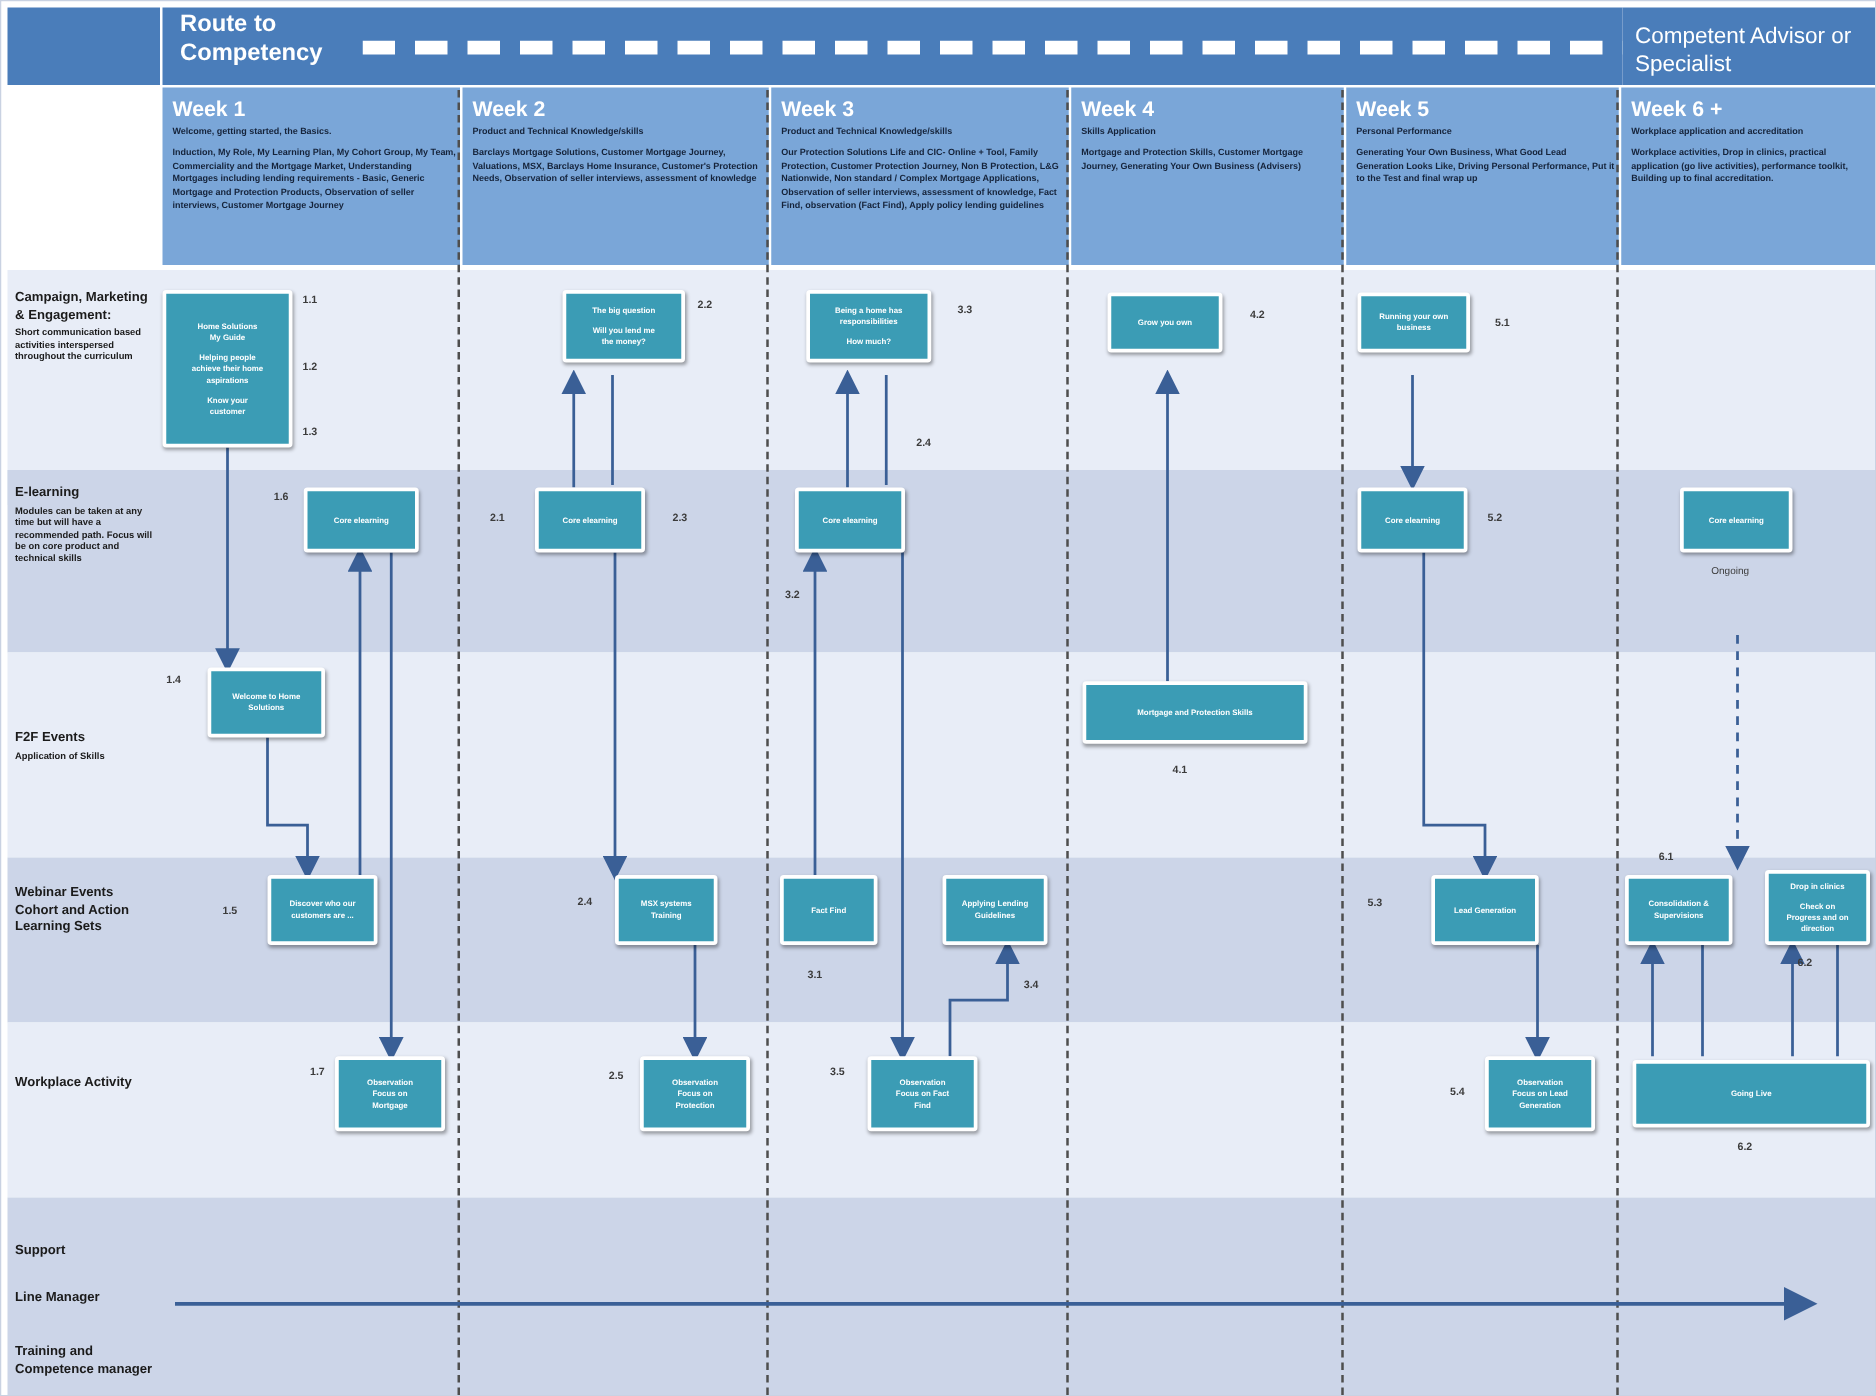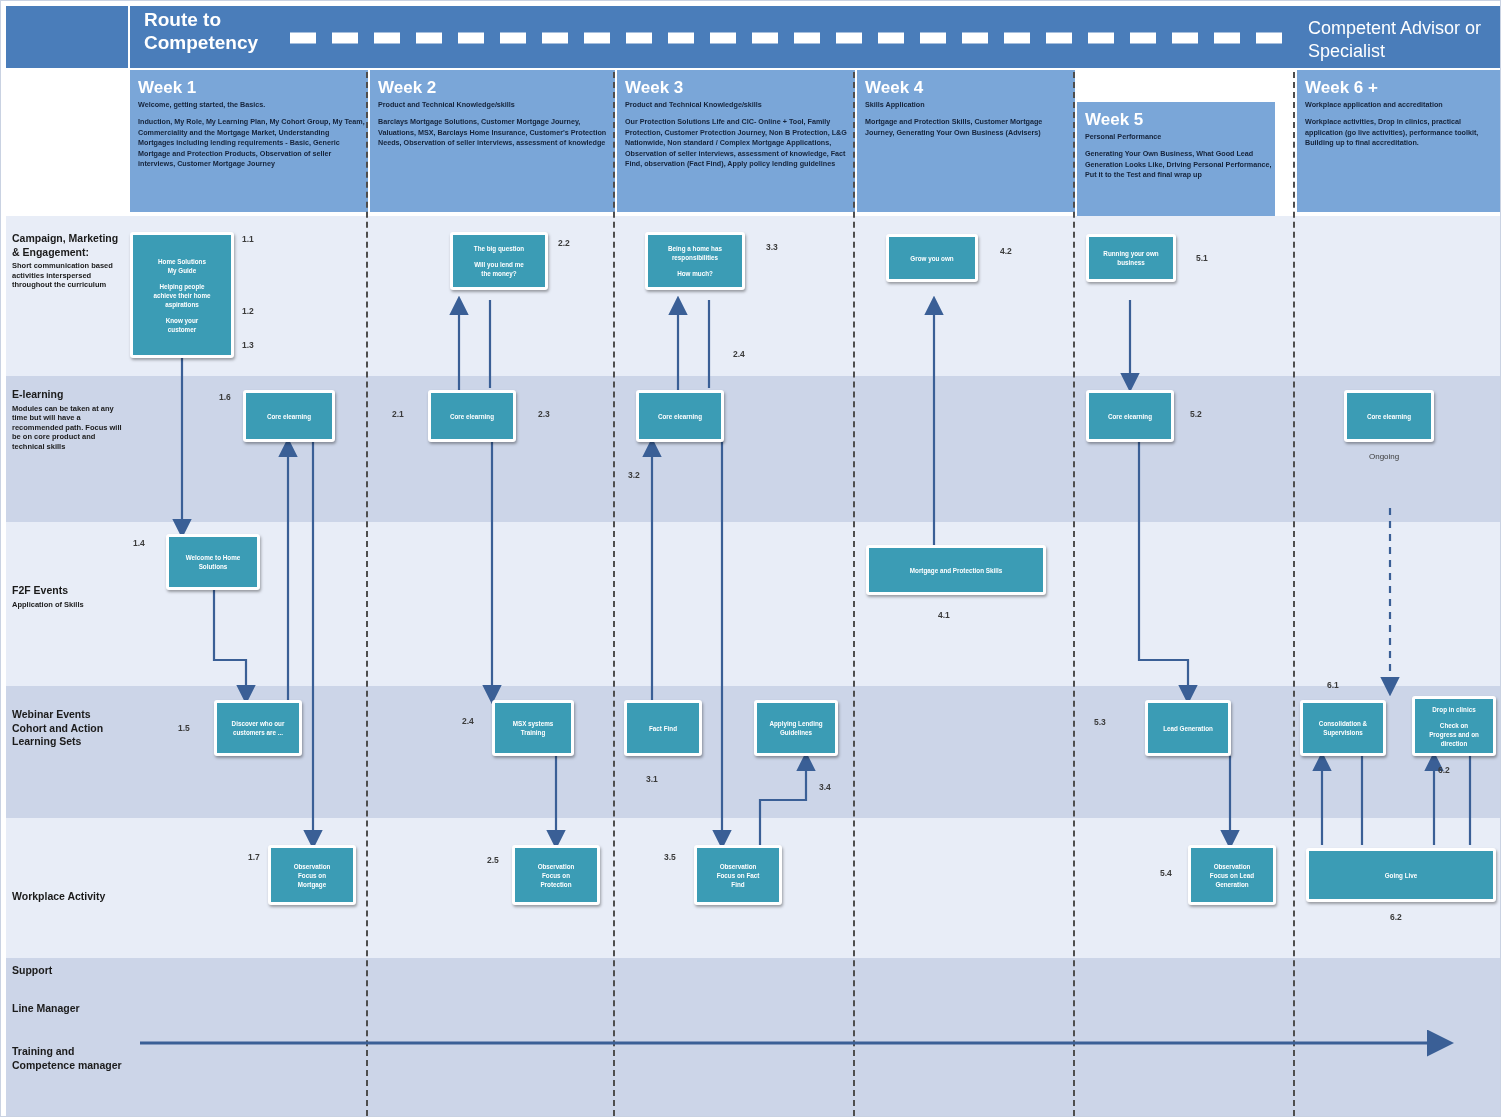--- a/index.html
+++ b/index.html
@@ -87,21 +87,21 @@
   <div class="hdr hdr-week" style="left:617px;width:238px;">
     <h2>Week 3</h2>
     <p class="sub">Product and Technical Knowledge/skills</p>
     <p class="body">Our Protection Solutions Life and CIC- Online + Tool, Family Protection, Customer Protection Journey, Non B Protection, L&amp;G Nationwide, Non standard / Complex Mortgage Applications, Observation of seller interviews, assessment of knowledge, Fact Find, observation (Fact Find), Apply policy lending guidelines</p>
   </div>
   <div class="hdr hdr-week" style="left:857px;width:218px;">
     <h2>Week 4</h2>
     <p class="sub">Skills Application</p>
     <p class="body">Mortgage and Protection Skills, Customer Mortgage Journey, Generating Your Own Business (Advisers)</p>
   </div>
-  <div class="hdr hdr-week" style="left:1077px;width:198px;margin-top:32px;">
+  <div class="hdr hdr-week" style="left:1077px;width:218px;">
     <h2>Week 5</h2>
     <p class="sub">Personal Performance</p>
     <p class="body">Generating Your Own Business, What Good Lead Generation Looks Like, Driving Personal Performance, Put it to the Test and final wrap up</p>
   </div>
   <div class="hdr hdr-week" style="left:1297px;width:204px;">
     <h2>Week 6 +</h2>
     <p class="sub">Workplace application and  accreditation</p>
     <p class="body">Workplace activities, Drop in clinics, practical application (go live activities), performance toolkit, Building up to final accreditation.</p>
   </div>
 
@@ -120,24 +120,24 @@
     <div class="t">E-learning</div>
     <div class="d">Modules can be taken at any time but will have a recommended path. Focus will be on core product and technical skills</div>
   </div>
   <div class="rowlab" style="top:522px;height:164px;background:#e8edf7;padding-top:62px;">
     <div class="t">F2F Events</div>
     <div class="d">Application of Skills</div>
   </div>
   <div class="rowlab" style="top:686px;height:132px;background:#ccd5e8;padding-top:22px;">
     <div class="t">Webinar Events Cohort and Action Learning Sets</div>
   </div>
-  <div class="rowlab" style="top:818px;height:140px;background:#e8edf7;padding-top:72px;">
+  <div class="rowlab" style="top:818px;height:140px;background:#e8edf7;padding-top:42px;">
     <div class="t">Workplace Activity</div>
   </div>
-  <div class="rowlab" style="top:958px;height:158px;background:#ccd5e8;padding-top:6px;">
+  <div class="rowlab" style="top:958px;height:158px;background:#ccd5e8;padding-top:36px;">
     <div class="t">Support</div>
     <div class="t" style="margin-top:24px;">Line Manager</div>
     <div class="t" style="margin-top:30px;">Training and Competence manager</div>
   </div>
 
   <div class="vsep" style="left:366px;top:72px;height:1044px;"></div>
   <div class="vsep" style="left:613px;top:72px;height:1044px;"></div>
   <div class="vsep" style="left:853px;top:72px;height:1044px;"></div>
   <div class="vsep" style="left:1073px;top:72px;height:1044px;"></div>
   <div class="vsep" style="left:1293px;top:72px;height:1044px;"></div>
@@ -306,21 +306,21 @@
   <div class="box" style="left:1188px;top:845px;width:88px;height:60px;flex-direction:column;">
     <span>Observation</span>
     <span>Focus on Lead</span>
     <span>Generation</span>
   </div>
   <div class="box" style="left:1306px;top:848px;width:190px;height:54px;">
     <span>Going Live</span>
   </div>
 
   <div class="ref" style="left:242px;top:234px;">1.1</div>
-  <div class="ref" style="left:242px;top:288px;margin-top:18px;">1.2</div>
+  <div class="ref" style="left:242px;top:288px;">1.2</div>
   <div class="ref" style="left:242px;top:340px;">1.3</div>
   <div class="ref" style="left:133px;top:538px;">1.4</div>
   <div class="ref" style="left:178px;top:723px;">1.5</div>
   <div class="ref" style="left:219px;top:392px;">1.6</div>
   <div class="ref" style="left:248px;top:852px;">1.7</div>
 
   <div class="ref" style="left:392px;top:409px;">2.1</div>
   <div class="ref" style="left:558px;top:238px;">2.2</div>
   <div class="ref" style="left:538px;top:409px;">2.3</div>
   <div class="ref" style="left:462px;top:716px;">2.4</div>

